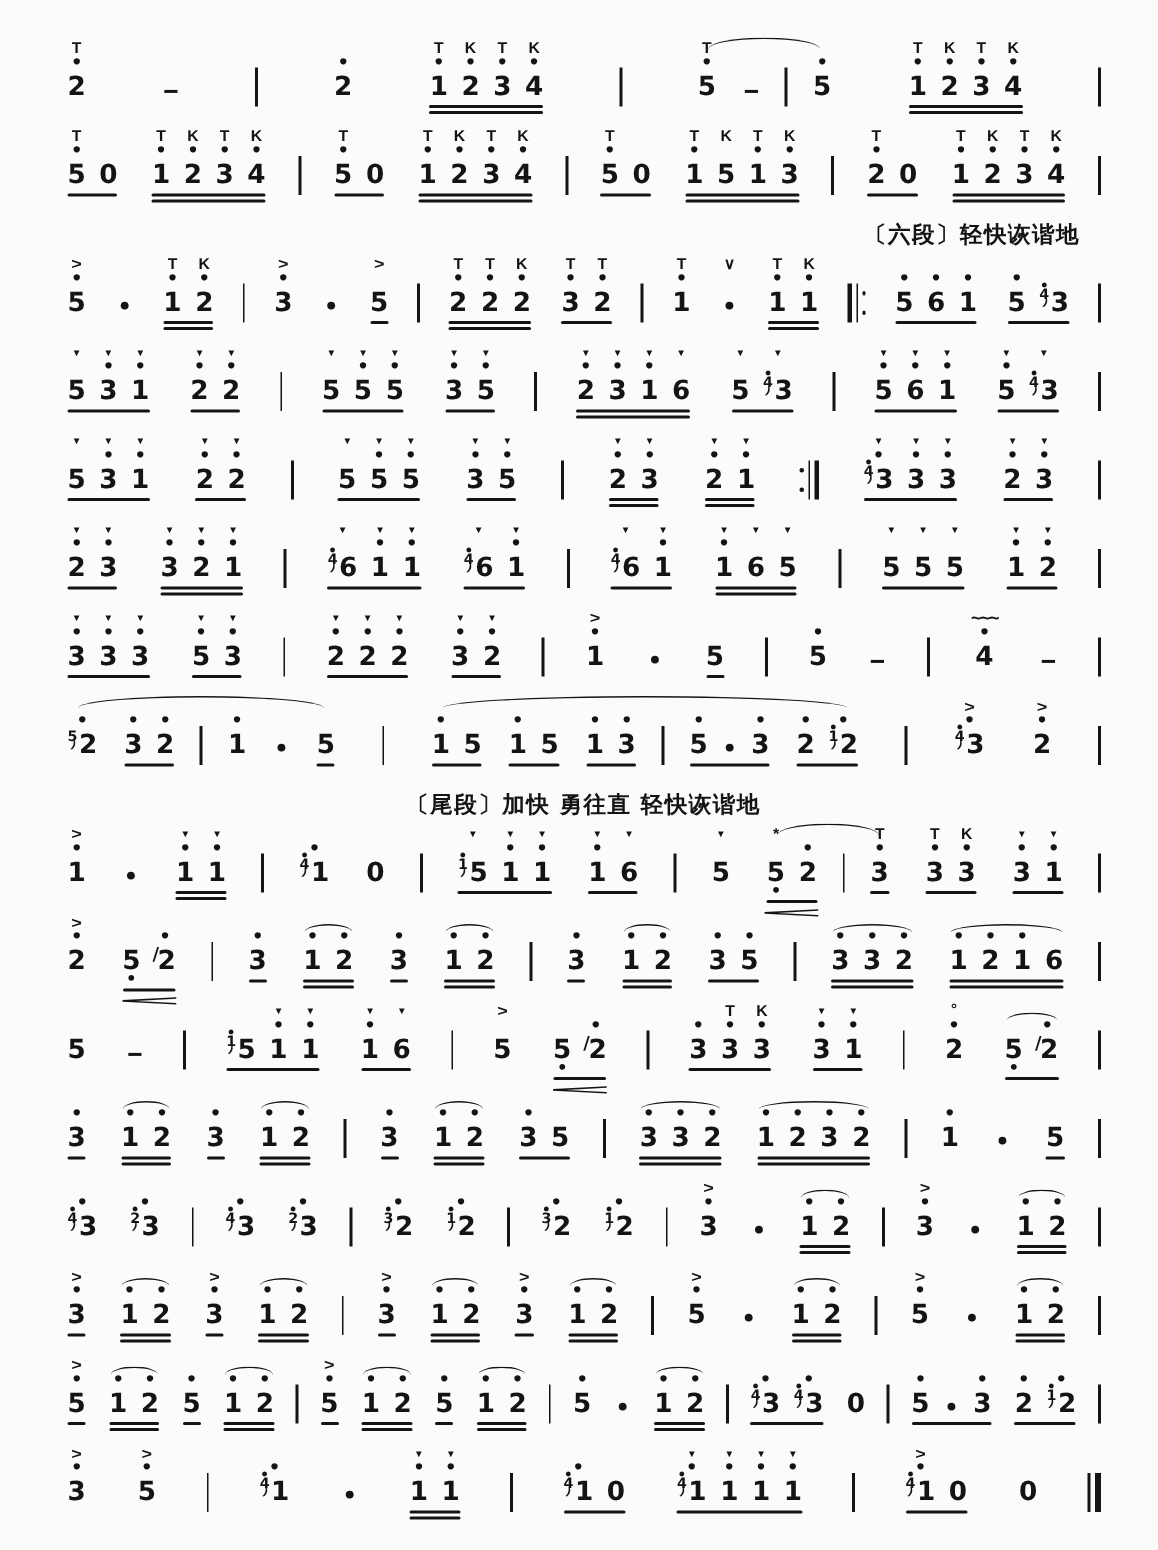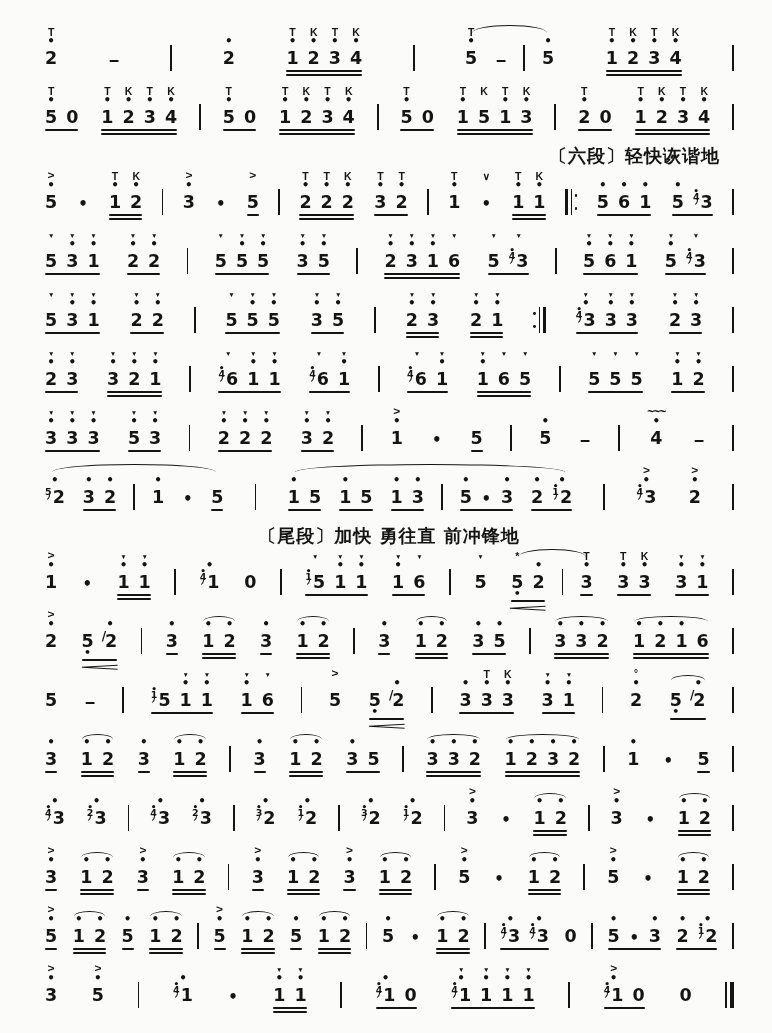--- a/index.html
+++ b/index.html
@@ -17,21 +17,21 @@
     display:flex;flex-direction:column;
   }
   
   .mline{
     display:flex;justify-content:space-between;align-items:flex-start;
     height:55px;margin-bottom:4px;flex:0 0 auto;
   }
   .lblrow{
     height:24px;margin-bottom:2px;flex:0 0 auto;
     display:flex;align-items:center;
-    font-weight:700;font-size:18px;letter-spacing:1px;
+    font-weight:700;font-size:15px;letter-spacing:1px;
     font-family:"DejaVu Sans","Liberation Sans",sans-serif;
   }
   .lblrow.right{justify-content:flex-end;padding-right:14px;}
   .lblrow.center{justify-content:center;}
   
   .note{display:flex;flex-direction:column;align-items:center;min-width:11px;}
   .mrow{
     height:13px;line-height:12px;text-align:center;
     font-family:"Liberation Sans",sans-serif;
     font-size:10.5px;font-weight:700;letter-spacing:0;white-space:nowrap;
@@ -1665,21 +1665,21 @@
             <div class="mrow acc">&gt;</div>
             <div class="drow">•</div>
             <div class="vrow">
               <div class="dig">2</div>
             </div>
           </div>
         </div>
       </div>
       <div class="bar"></div>
     </div>
-    <div class="lblrow center">〔尾段〕加快 勇往直 前冲锋地</div>
+    <div class="lblrow center">〔尾段〕加快 勇往直 轻快诙谐地</div>
     <div class="mline">
       <div class="grp">
         <div class="grow">
           <div class="note">
             <div class="mrow acc">&gt;</div>
             <div class="drow">•</div>
             <div class="vrow">
               <div class="dig">1</div>
             </div>
           </div>

